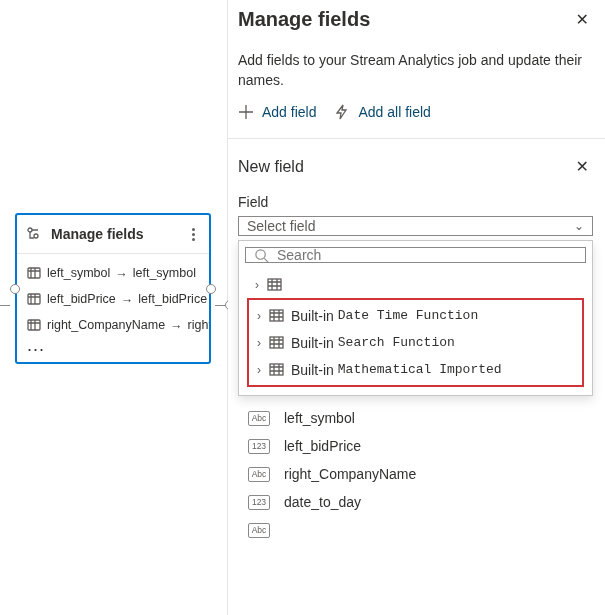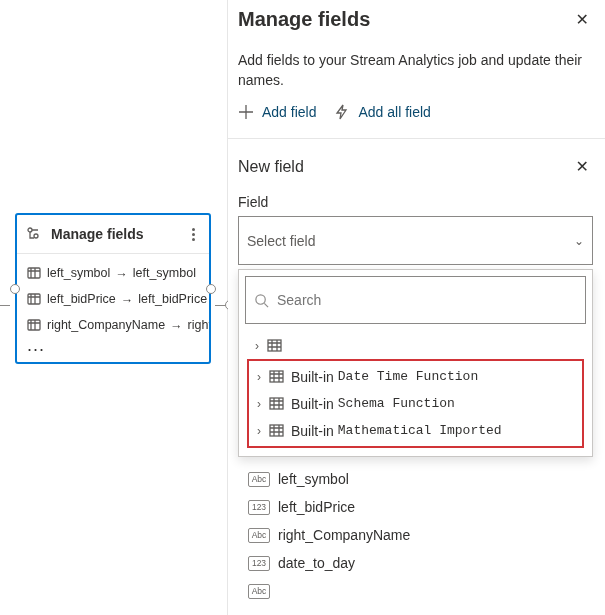--- a/index.html
+++ b/index.html
@@ -56,47 +56,47 @@
   .action-bar { display:flex; gap:18px; margin-bottom:18px; }
   .action { display:flex; align-items:center; gap:8px; font-size:14px; color:#0c4a6e; cursor:pointer;}
   .action svg { width:16px; height:16px; }
   .hr { border-top:1px solid #e6e6e6; margin: 0 -12px 0 -10px; }
 
   .sub-head { display:flex; align-items:center; margin-top:14px;}
   .sub-title { font-size:16px; font-weight:400; flex:1; color:#323130;}
   .field-label { font-size:14px; margin:14px 0 6px; color:#323130;}
   .select-box {
     display:flex; align-items:center; border:1px solid #8a8886;
-    height:49px; padding:0 8px; font-size:14px; color:#605e5c; cursor:pointer; position:relative;
+    height:20px; padding:0 8px; font-size:14px; color:#605e5c; cursor:pointer; position:relative;
   }
   .select-box .chev { position:absolute; right:8px; font-size:12px; color:#605e5c;}
   .dropdown {
     margin-top:4px; border:1px solid #c8c6c4; background:#fff; padding:6px 6px 8px;
     box-shadow:0 4px 10px rgba(0,0,0,.12);
   }
   .search-box {
-    display:flex; align-items:center; border:1px solid #8a8886; height:48px; padding:0 8px; gap:8px;
+    display:flex; align-items:center; border:1px solid #8a8886; height:16px; padding:0 8px; gap:8px;
   }
   .search-box svg { width:15px; height:15px; opacity:.7;}
   .search-box input {
     border:0; outline:0; flex:1; font-size:14px; color:#323130; background:transparent;
   }
   .tree { padding: 8px 2px 0; }
   .tree-row {
     display:flex; align-items:center; height:27px; font-size:14px; color:#323130; cursor:pointer;
     padding-left:4px; white-space:nowrap;
   }
   .tree-row .caret { width:12px; text-align:center; color:#605e5c; font-size:12px; margin-right:4px;}
   .tree-row .tbl-icon { width:15px; height:13px; margin-right:7px; flex:0 0 15px;}
   .tree-row .small-tail { font-size:13px; color:#323130; margin-left:4px;font-family:Liberation Mono, monospace;}
   .highlight-box { border:2px solid #d13438; padding:2px 0; }
 
   
   .field-list { padding: 8px 0 0 10px; }
-  .field-row { display:flex; align-items:center; height:28px; gap:8px; font-size:14px; color:#323130;}
+  .field-row { display:flex; align-items:center; height:28px; gap:14px; font-size:14px; color:#323130;}
   .type-chip {
     display:inline-flex; align-items:center; justify-content:center;
     width:22px; height:15px; border:1px solid #8a8886; border-radius:2px;
     font-size:8.5px; color:#605e5c; letter-spacing:0;
   }
   .type-chip.time { width:18px; height:16px; }
 
   
   .stroke { stroke:#605e5c; fill:none; stroke-width:1.3; }
 </style>
@@ -220,21 +220,21 @@
           <span>Built-in</span>
           <span class="small-tail">Date Time Function</span>
         </div>
         <div class="tree-row">
           <span class="caret">›</span>
           <svg class="tbl-icon" viewBox="0 0 15 13">
               <rect x="1" y="1" width="13" height="11" class="stroke"></rect>
               <path d="M1 4h13M1 8h13M5 1v11M10 1v11" class="stroke"></path>
             </svg>
           <span>Built-in</span>
-          <span class="small-tail">Schema Function</span>
+          <span class="small-tail">Search Function</span>
         </div>
         <div class="tree-row">
           <span class="caret">›</span>
           <svg class="tbl-icon" viewBox="0 0 15 13">
               <rect x="1" y="1" width="13" height="11" class="stroke"></rect>
               <path d="M1 4h13M1 8h13M5 1v11M10 1v11" class="stroke"></path>
             </svg>
           <span>Built-in</span>
           <span class="small-tail">Mathematical Imported</span>
         </div>

